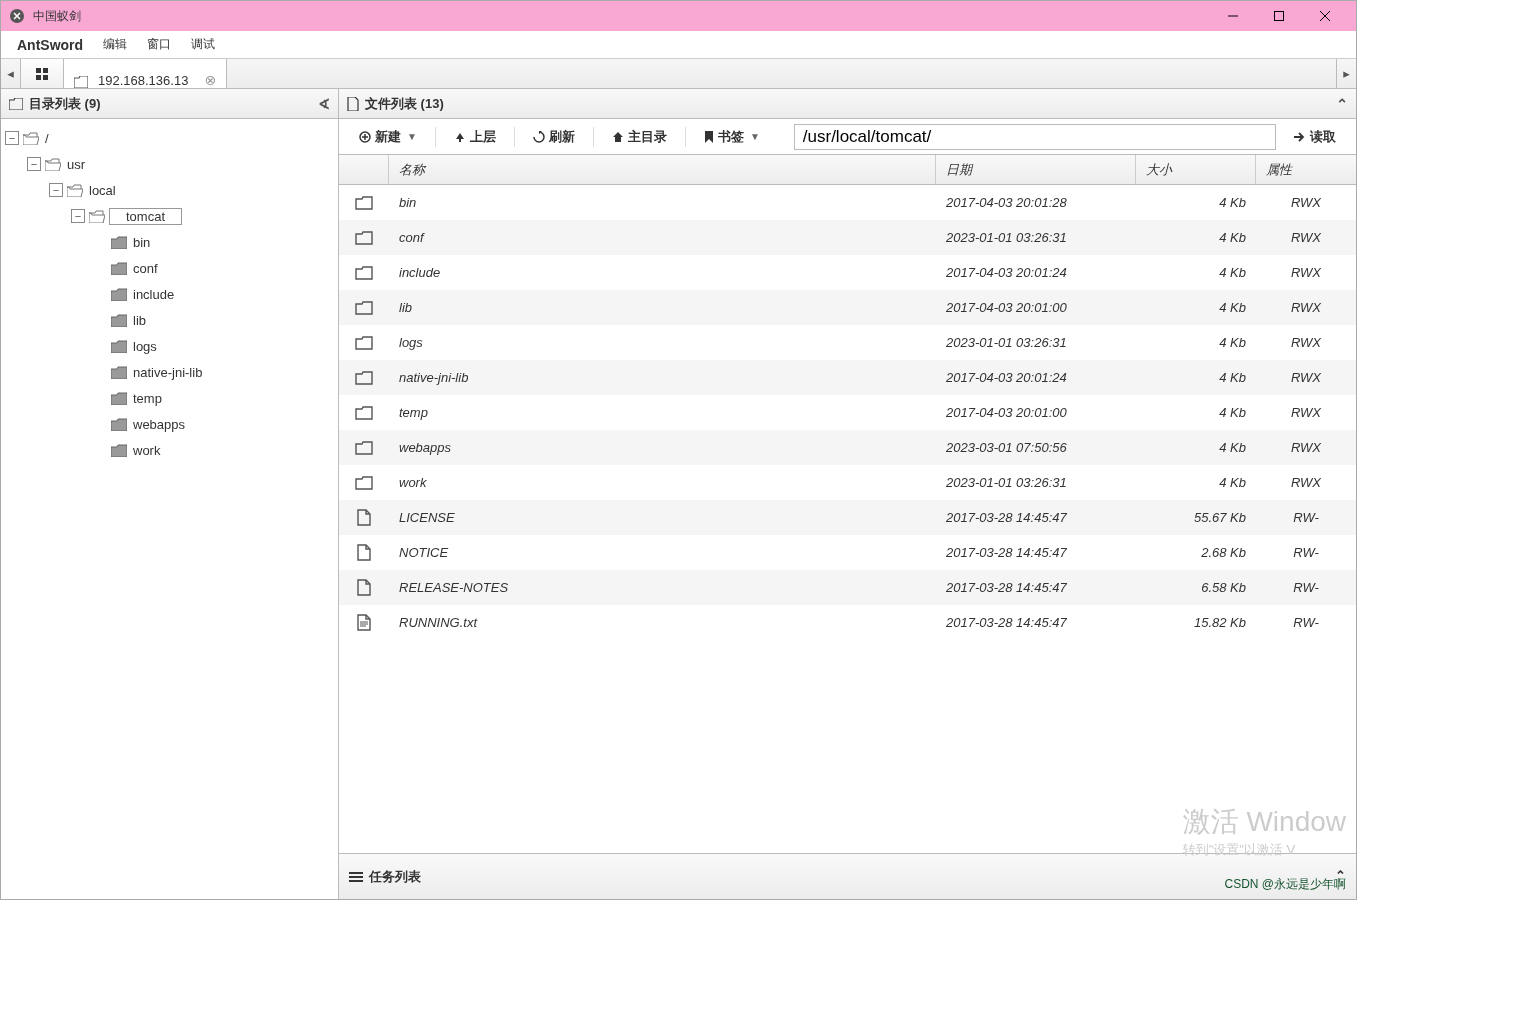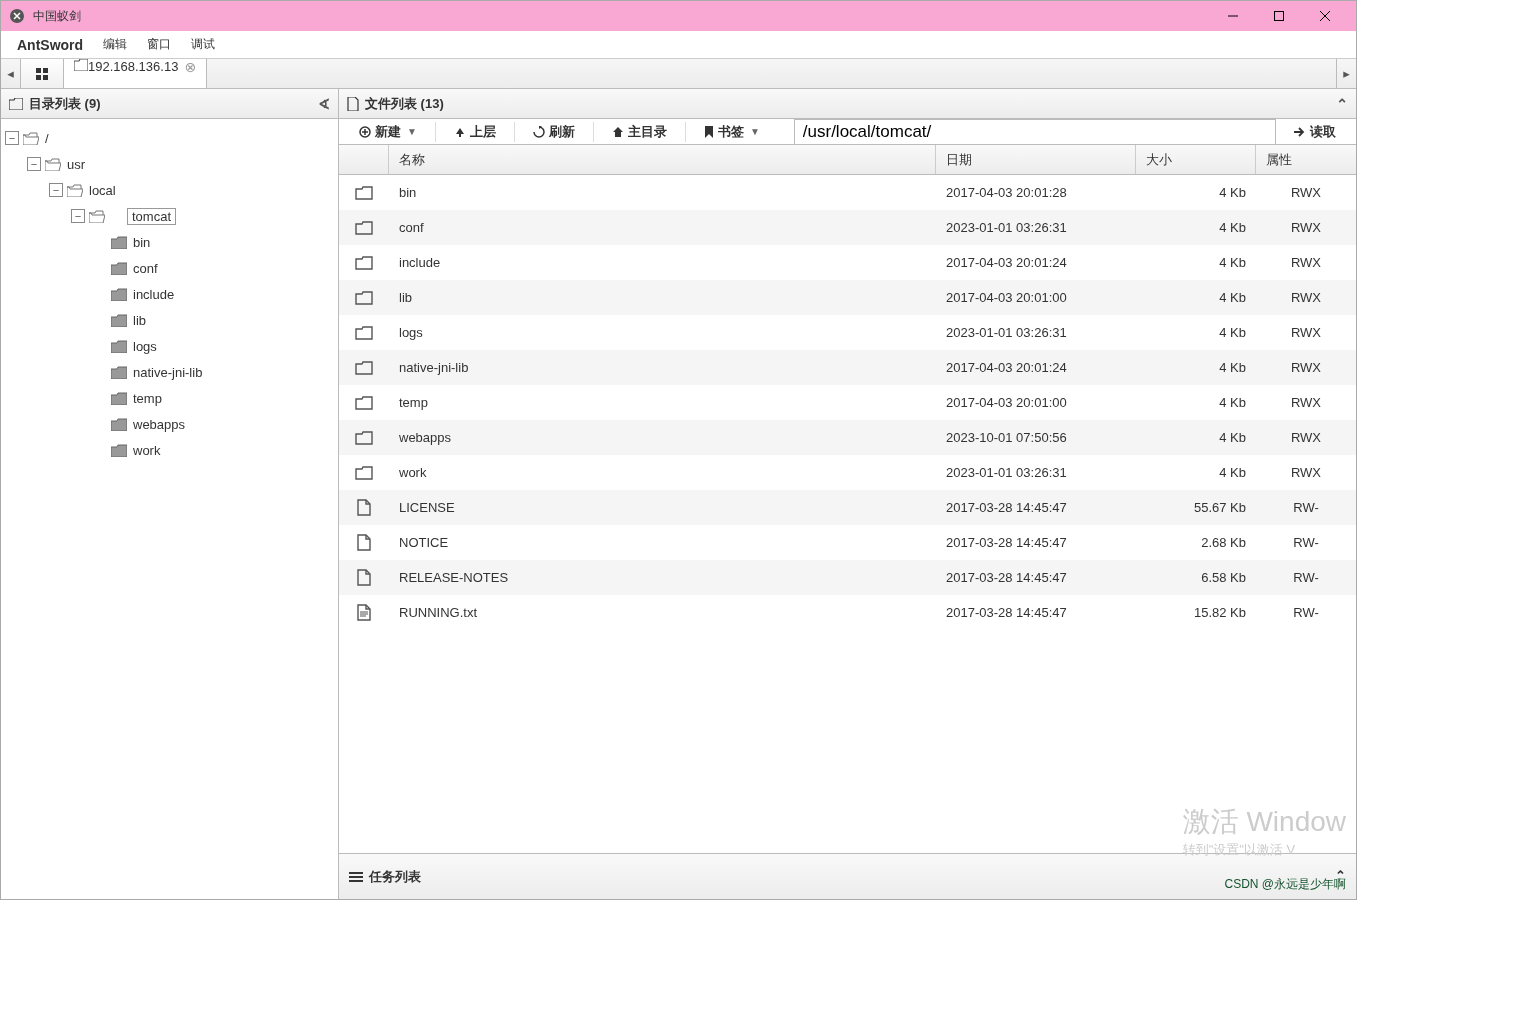--- a/index.html
+++ b/index.html
@@ -17,49 +17,49 @@
 .menubar { height: 28px; display: flex; align-items: center; padding: 0 6px; border-bottom: 1px solid #ccc; background: #fff; }
 .menubar > div { padding: 4px 10px; cursor: pointer; font-size: 12px; }
 .menubar > div:first-child { font-weight: bold; font-size: 14px; }
 
 
 .tabstrip { height: 30px; background: linear-gradient(#f6f6f6,#ececec); border-bottom: 1px solid #bbb; display: flex; align-items: stretch; }
 .tab-nav { width: 20px; display: flex; align-items: center; justify-content: center; border-right: 1px solid #bbb; cursor: pointer; color: #555; }
 .tab-nav:last-child { border-right: none; border-left: 1px solid #bbb; margin-left: auto; }
 .tab { display: flex; align-items: center; padding: 0 10px; border-right: 1px solid #bbb; cursor: pointer; background: linear-gradient(#fefefe,#f0f0f0); }
 .tab .grid-icon { margin: 0 4px; }
-.tab-active { display: flex; align-items: flex-start; padding: 0 10px; border-right: 1px solid #bbb; background: #fff; gap: 0; }
+.tab-active { display: flex; align-items: flex-end; padding: 0 10px; border-right: 1px solid #bbb; background: #fff; gap: 10px; }
 .tab-close { font-size: 14px; color: #999; cursor: pointer; margin-left: 6px; }
 
 
 .main { flex: 1; display: flex; overflow: hidden; }
 .sidebar { width: 338px; border-right: 1px solid #bbb; display: flex; flex-direction: column; background: #fff; }
 .panel-header { height: 30px; background: linear-gradient(#f9f9f9,#ececec); border-bottom: 1px solid #bbb; display: flex; align-items: center; padding: 0 8px; font-weight: bold; gap: 6px; }
 .panel-header .collapse { margin-left: auto; cursor: pointer; color: #555; font-size: 14px; }
 
 
 .tree { flex: 1; overflow: auto; padding: 6px 4px; }
 .tree-node { display: flex; align-items: center; height: 26px; cursor: pointer; white-space: nowrap; }
-.tree-node.selected .node-label { background: #fff; border: 1px solid #999; padding: 0 4px; margin-left: 18px; }
+.tree-node.selected .node-label { background: #fff; border: 1px solid #999; padding: 0 16px; }
 .toggle { width: 14px; height: 14px; border: 1px solid #888; display: inline-flex; align-items: center; justify-content: center; font-size: 11px; line-height: 1; margin-right: 4px; color: #555; cursor: pointer; }
 .toggle-spacer { width: 14px; height: 14px; margin-right: 4px; display: inline-block; }
 .tree-indent { display: inline-block; }
 .folder-ico { margin-right: 4px; display: inline-flex; }
 .node-label { padding: 1px 2px; }
 
 
 .content { flex: 1; display: flex; flex-direction: column; }
-.toolbar { height: 26px; display: flex; align-items: center; padding: 0 10px; gap: 4px; border-bottom: 1px solid #bbb; background: #fff; }
+.toolbar { height: 36px; display: flex; align-items: center; padding: 0 10px; gap: 4px; border-bottom: 1px solid #bbb; background: #fff; }
 .tool-btn { display: flex; align-items: center; gap: 4px; padding: 4px 10px; cursor: pointer; border-radius: 3px; font-weight: bold; }
 .tool-sep { width: 1px; height: 20px; background: #ddd; margin: 0 4px; }
 .path-input { flex: 1; height: 26px; border: 1px solid #bbb; padding: 0 8px; font-size: 17px; margin: 0 4px 0 20px; }
 .dropdown-arrow { font-size: 10px; color: #666; margin-left: 2px; }
 
 
-.file-table { flex: 1; overflow: auto; }
+.file-table { flex: 1; overflow: auto; font-style: italic; }
 .table-head { display: flex; height: 30px; background: linear-gradient(#f9f9f9,#ececec); border-bottom: 1px solid #bbb; position: sticky; top: 0; }
 .th { display: flex; align-items: center; padding: 0 10px; border-right: 1px solid #ccc; font-weight: normal; }
 .th-icon { width: 50px; }
 .th-name { flex: 1; }
 .th-date { width: 200px; }
 .th-size { width: 120px; justify-content: flex-start; }
 .th-attr { width: 100px; border-right: none; }
 .table-row { display: flex; height: 35px; align-items: center; border-bottom: 1px solid transparent; cursor: pointer; }
 .table-row:nth-child(even) { background: #f5f5f5; }
 .td-icon { width: 50px; display: flex; justify-content: center; }
@@ -452,21 +452,21 @@
               <div class="td-size">4 Kb</div>
               <div class="td-attr">RWX</div>
             </div>
             <div class="table-row">
               <div class="td-icon">
                 <svg width="18" height="15" viewBox="0 0 18 15">
                   <path d="M1 4 L7 4 L8 2 L17 2 L17 14 L1 14 Z" fill="none" stroke="#555" stroke-width="1.4"></path>
                 </svg>
               </div>
               <div class="td-name">webapps</div>
-              <div class="td-date">2023-10-01 07:50:56</div>
+              <div class="td-date">2023-03-01 07:50:56</div>
               <div class="td-size">4 Kb</div>
               <div class="td-attr">RWX</div>
             </div>
             <div class="table-row">
               <div class="td-icon">
                 <svg width="18" height="15" viewBox="0 0 18 15">
                   <path d="M1 4 L7 4 L8 2 L17 2 L17 14 L1 14 Z" fill="none" stroke="#555" stroke-width="1.4"></path>
                 </svg>
               </div>
               <div class="td-name">work</div>

